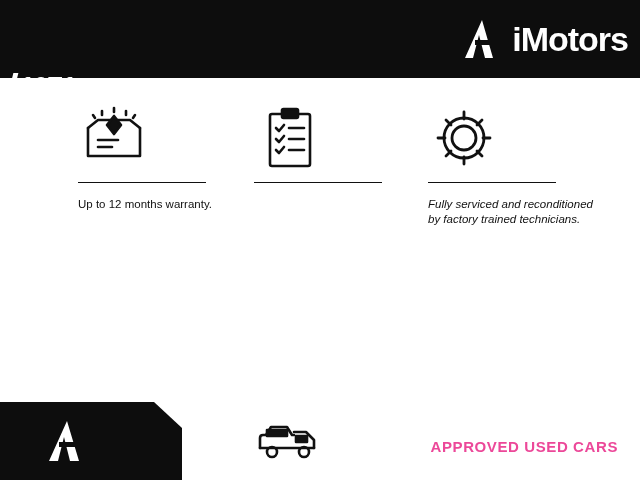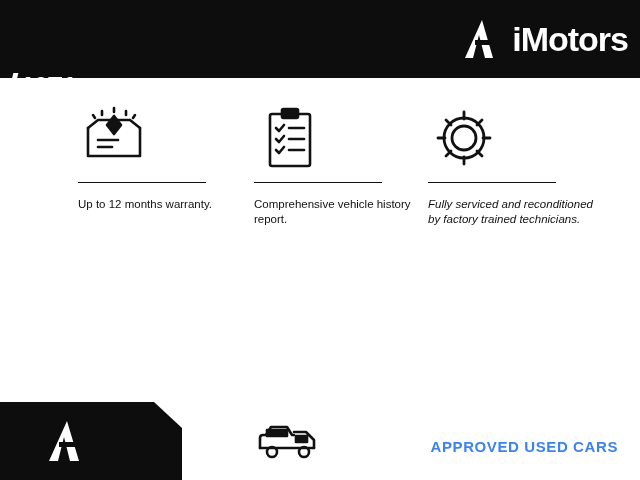--- a/index.html
+++ b/index.html
@@ -163,21 +163,21 @@
     width: 46px;
     height: 46px;
   }
   .footer-text {
     position: absolute;
     right: 22px;
     bottom: 25px;
     font-size: 15px;
     font-weight: bold;
     letter-spacing: 0.6px;
-    color: #3b82f6;
+    color: #ec4899;
   }
 </style>
 </head>
 <body>
 
 <div class="page">
 
   <div class="header">
     <div class="header-left-band"></div>
     <div class="header-right-band"></div>
@@ -233,21 +233,20 @@
               <polyline points="22,22 25,25 30,19"></polyline>
               <polyline points="22,33 25,36 30,30"></polyline>
               <polyline points="22,44 25,47 30,41"></polyline>
               <line x1="35" y1="22" x2="50" y2="22"></line>
               <line x1="35" y1="33" x2="50" y2="33"></line>
               <line x1="35" y1="44" x2="50" y2="44"></line>
             </g>
           </svg>
         </div>
         <div class="rule"></div>
-        <div class="label">Comprehensive vehicle history report.</div>
       </div>
 
       <div class="feature col3">
         <div class="icon-wrap">
           <svg width="72" height="64" viewBox="0 0 72 64" aria-hidden="true">
             <g fill="none" stroke="#111111" stroke-width="2.8" stroke-linecap="round" stroke-linejoin="round">
               <circle cx="36" cy="32" r="12"></circle>
               <circle cx="36" cy="32" r="20"></circle>
               <line x1="36" y1="6" x2="36" y2="13"></line>
               <line x1="36" y1="51" x2="36" y2="58"></line>

